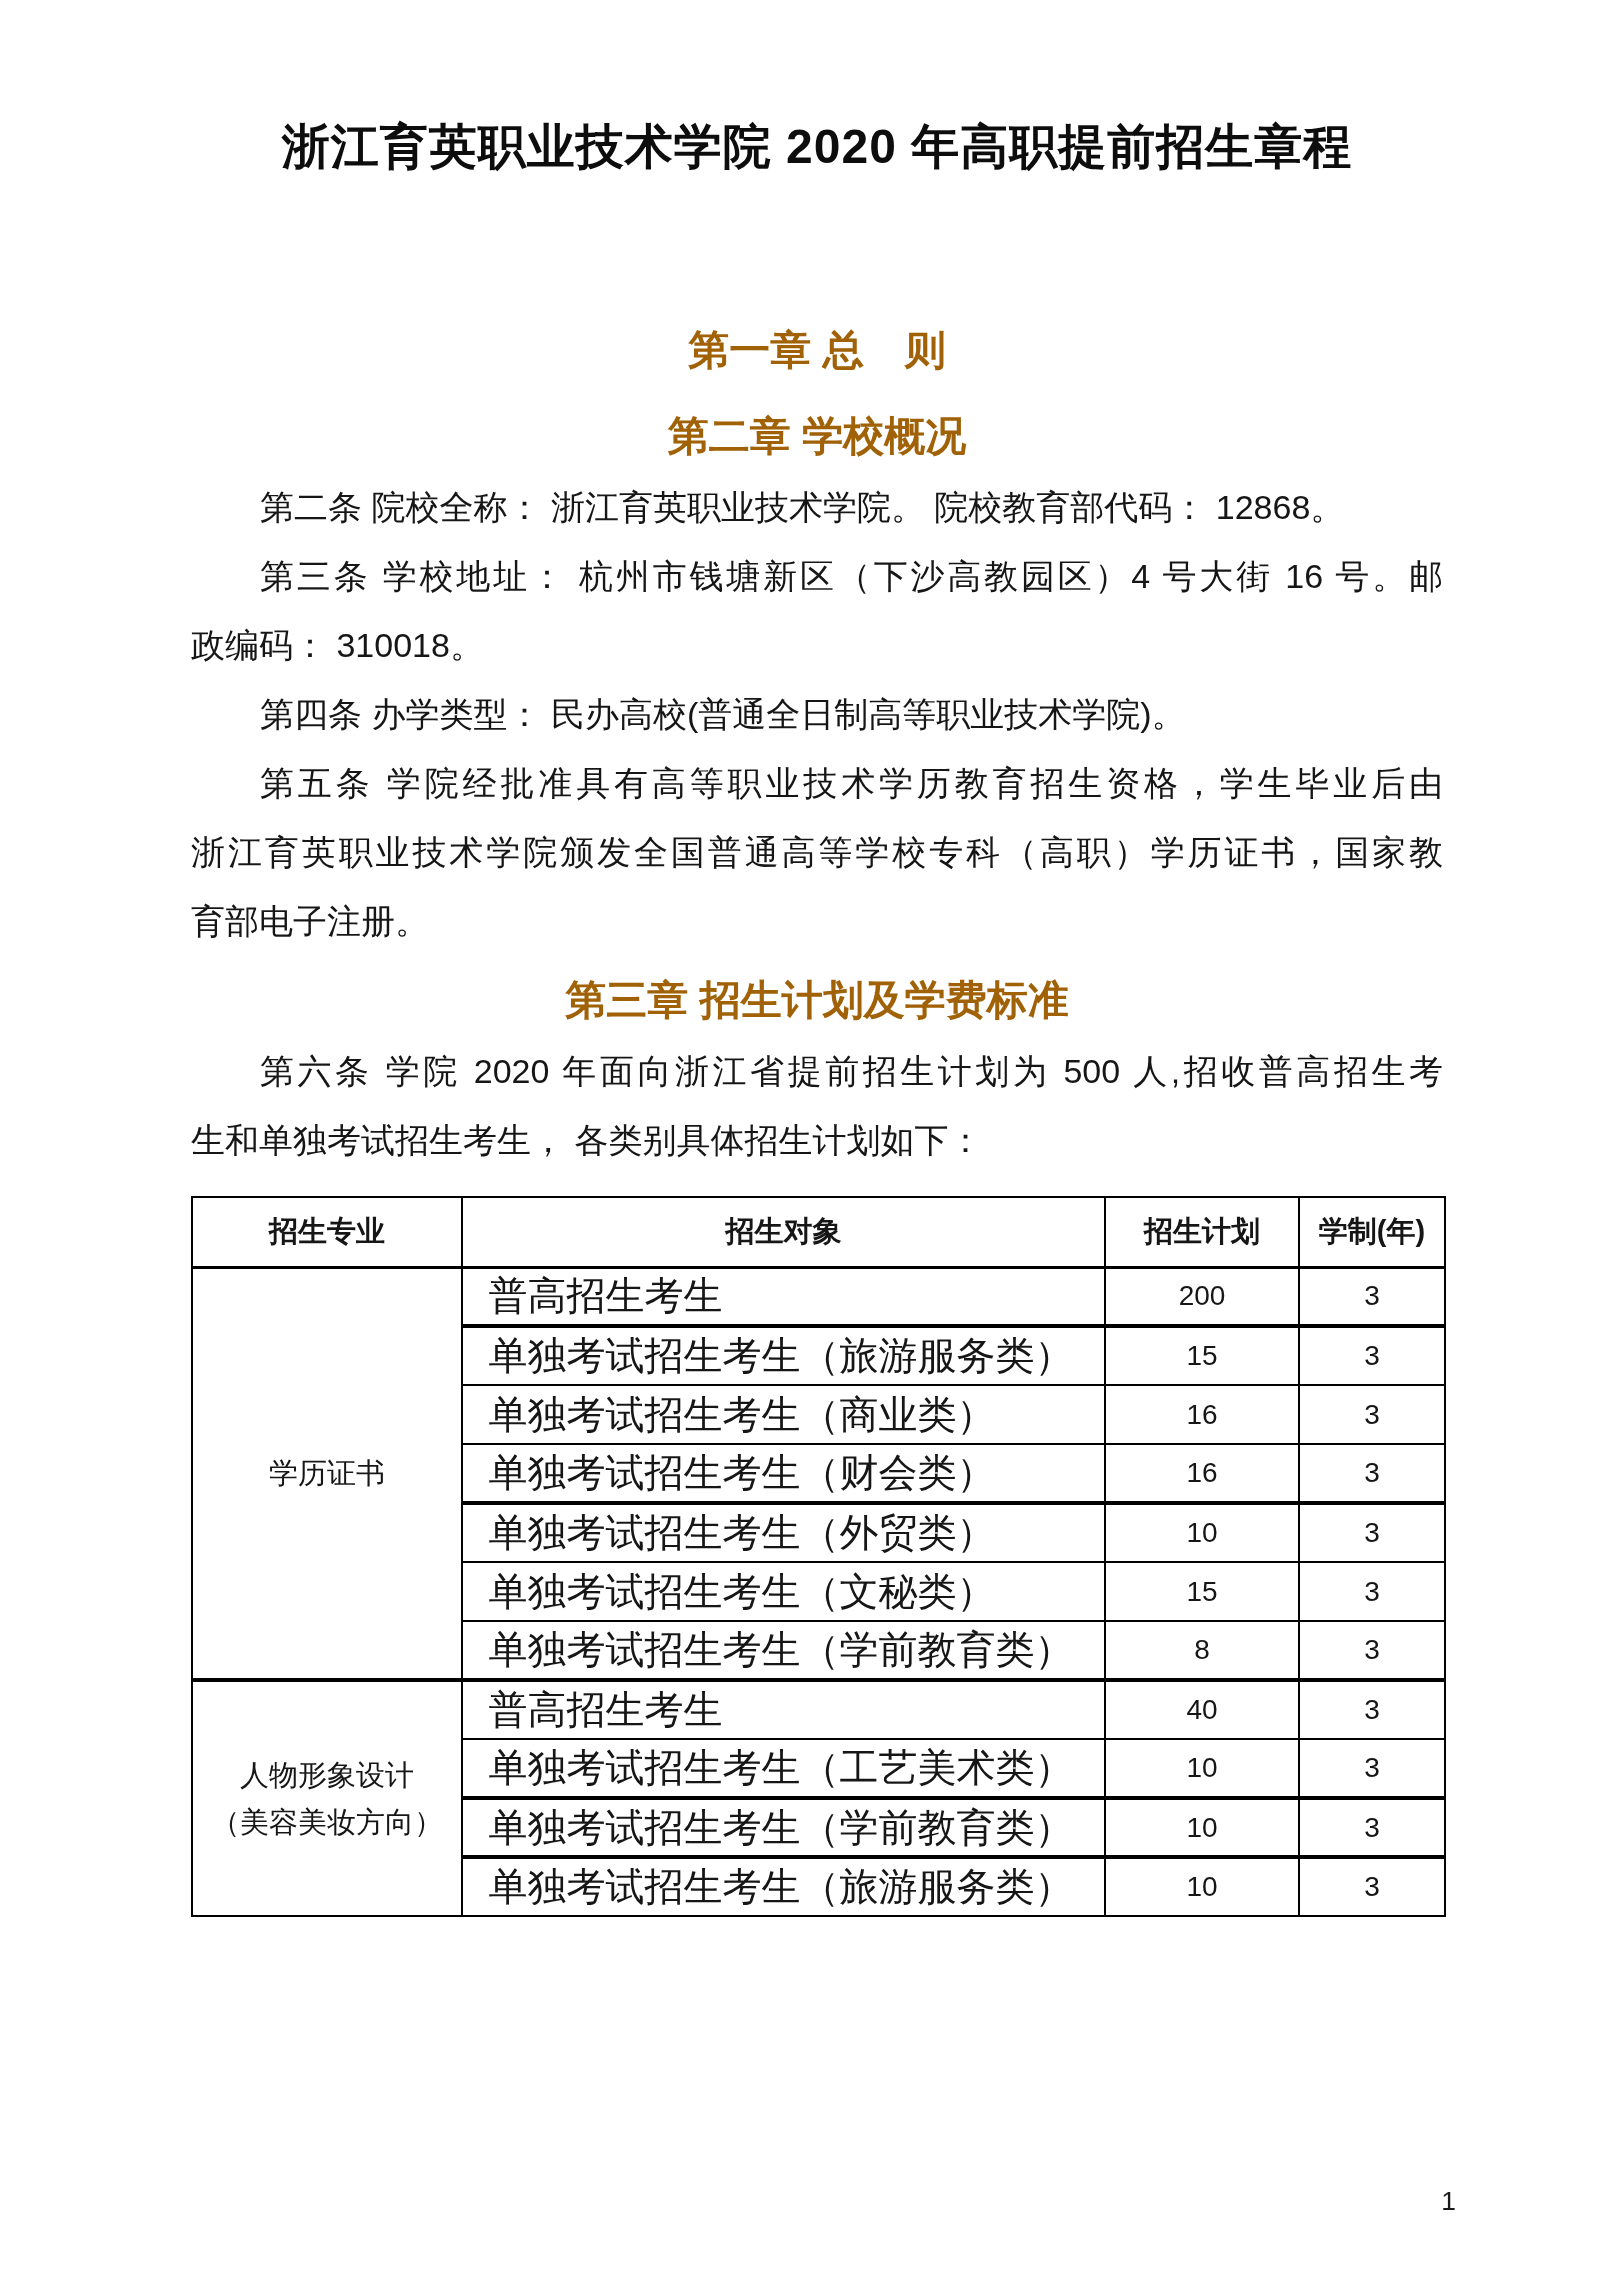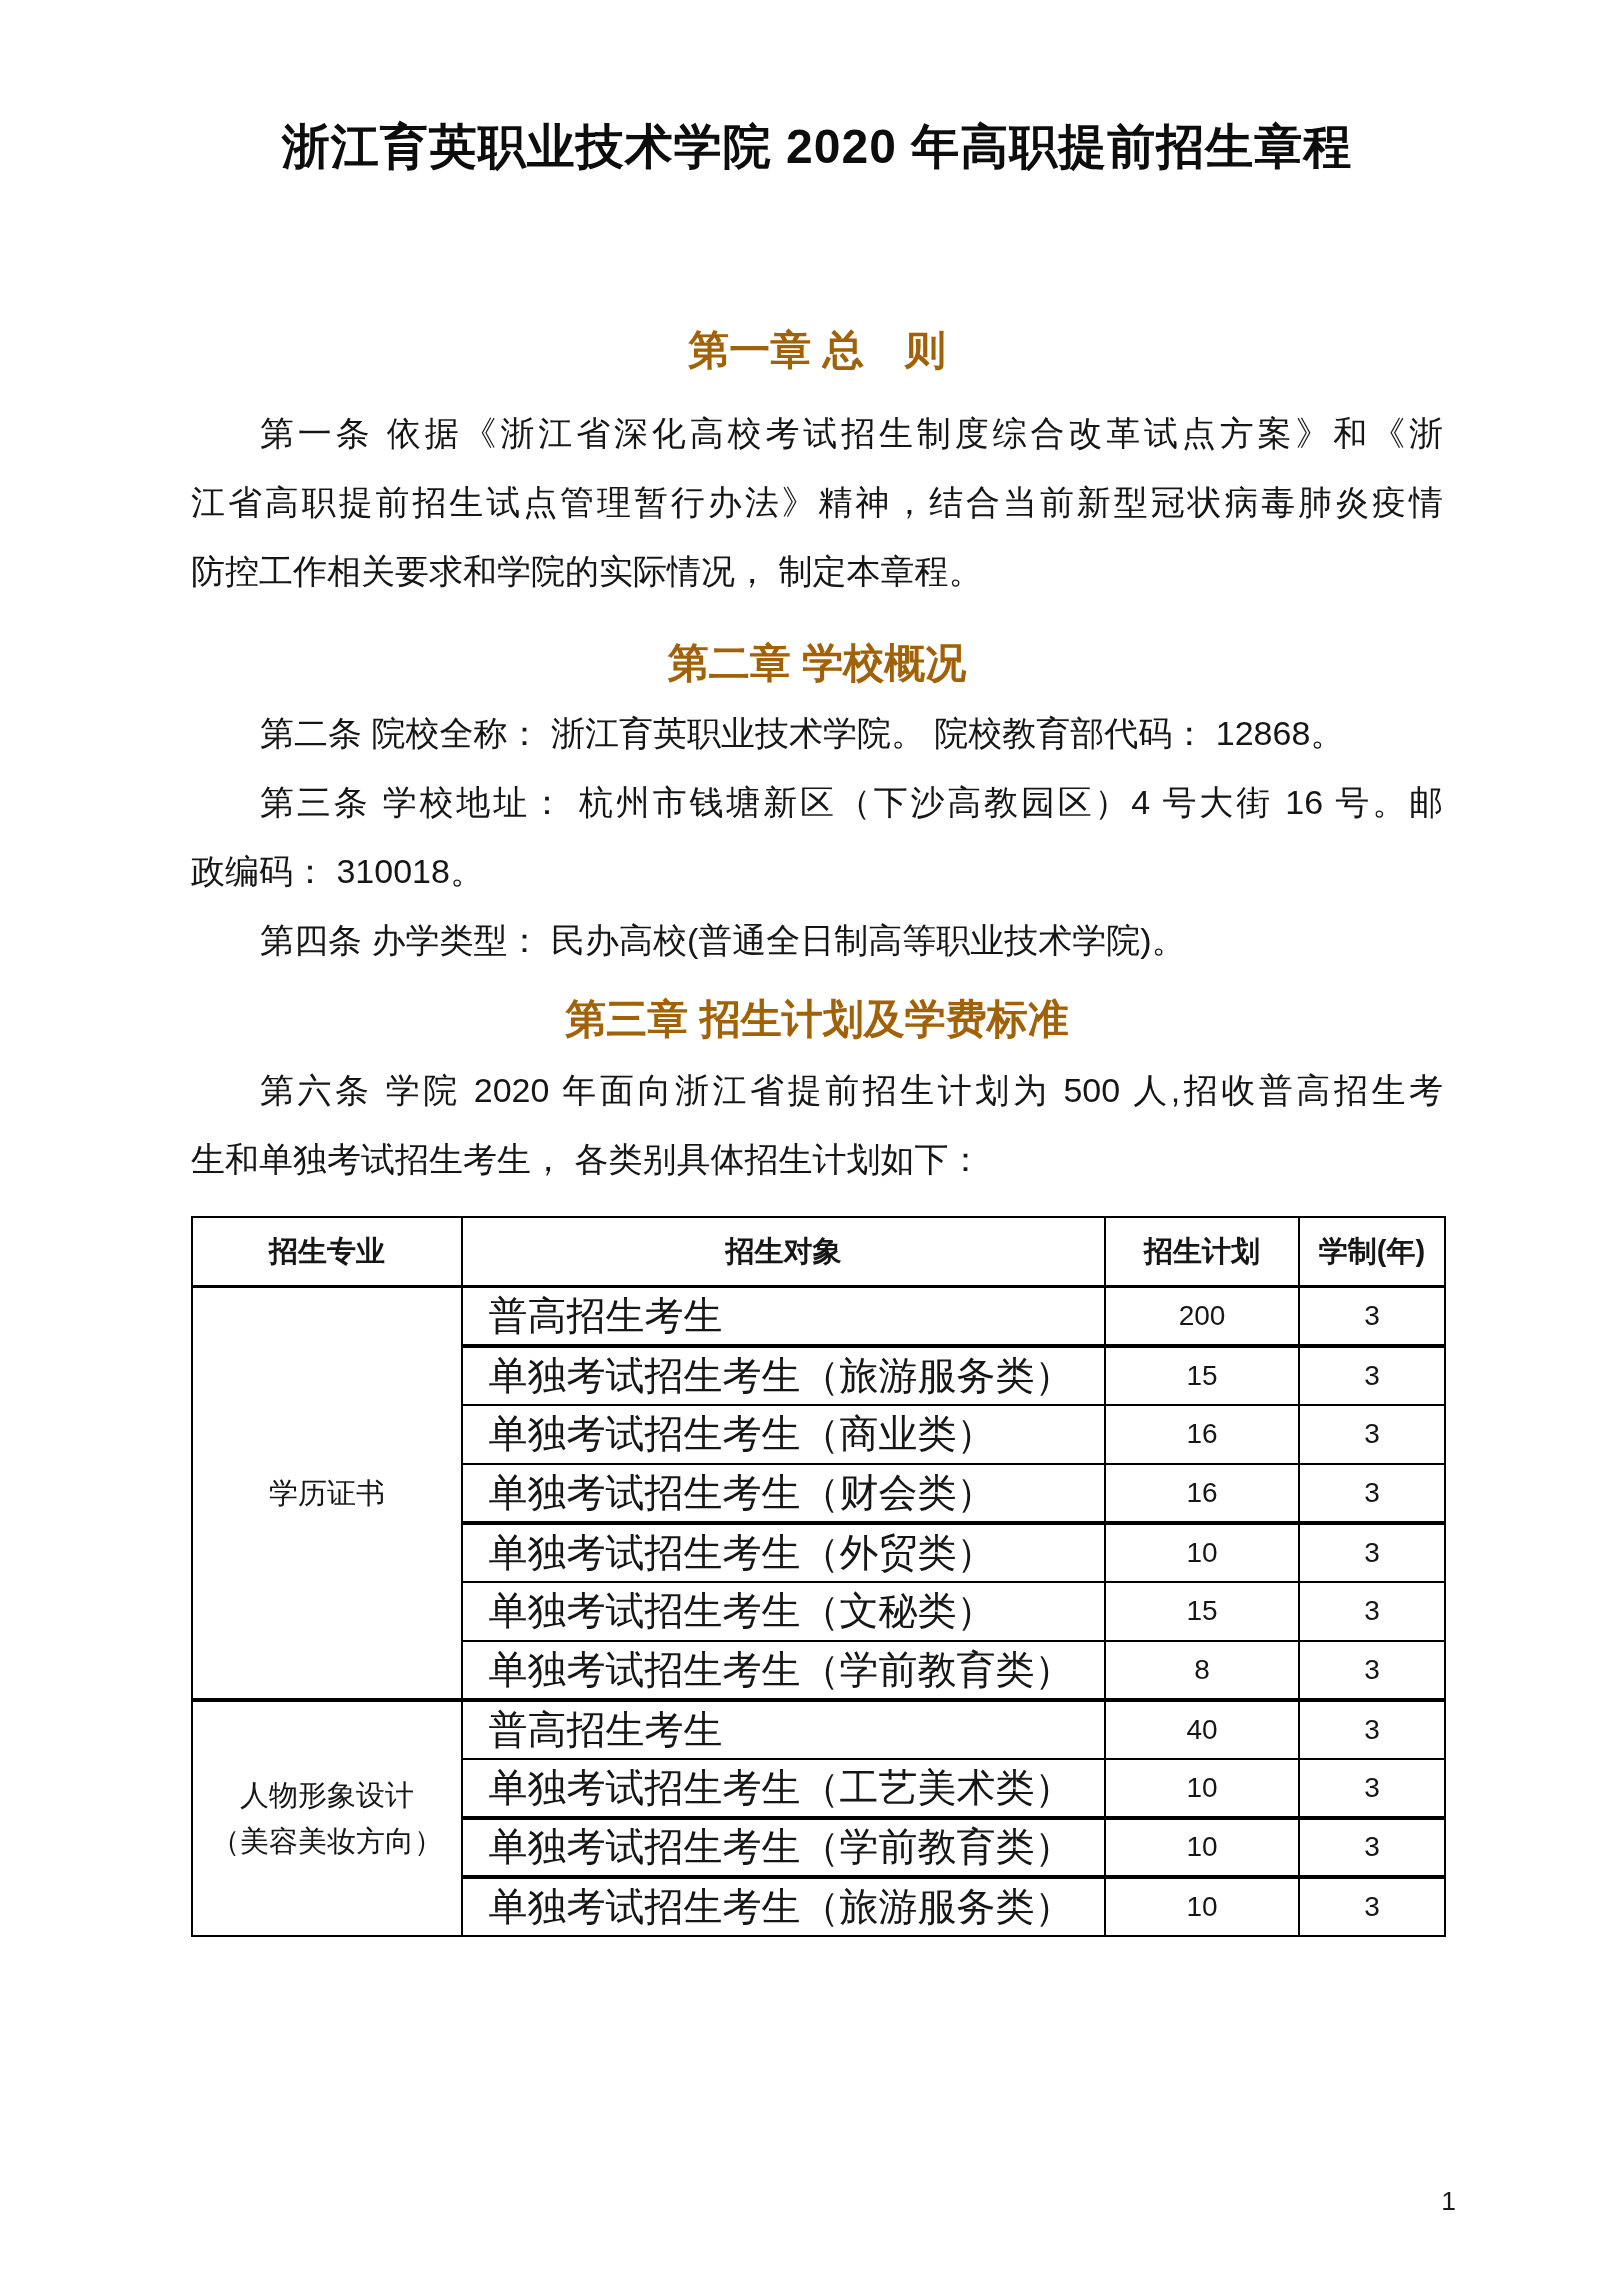--- a/index.html
+++ b/index.html
@@ -103,36 +103,36 @@
   }
 </style>
 </head>
 <body>
 
 <div class="page">
 
   <h1 class="doc-title">浙江育英职业技术学院 2020 年高职提前招生章程</h1>
 
   <h2 class="chapter chapter-1">第一章 总　则</h2>
-  <div class="para">
-    <div class="line indent">第一条 依据《浙江省深化高校考试招生制度综合改革试点方案》和《浙</div>
-    <div class="line">江省高职提前招生试点管理暂行办法》精神，结合当前新型冠状病毒肺炎疫情</div>
-    <div class="line last">防控工作相关要求和学院的实际情况， 制定本章程。</div>
-  </div>
 
   <h2 class="chapter chapter-2">第二章 学校概况</h2>
   <div class="para tight">
     <div class="line indent last">第二条 院校全称： 浙江育英职业技术学院。 院校教育部代码： 12868。</div>
   </div>
   <div class="para tight" style="margin-top:0;">
     <div class="line indent">第三条 学校地址： 杭州市钱塘新区（下沙高教园区）4 号大街 16 号。邮</div>
     <div class="line last">政编码： 310018。</div>
   </div>
   <div class="para tight" style="margin-top:0;">
     <div class="line indent last">第四条 办学类型： 民办高校(普通全日制高等职业技术学院)。</div>
+  </div>
+  <div class="para tight" style="margin-top:0;">
+    <div class="line indent">第五条 学院经批准具有高等职业技术学历教育招生资格，学生毕业后由</div>
+    <div class="line">浙江育英职业技术学院颁发全国普通高等学校专科（高职）学历证书，国家教</div>
+    <div class="line last">育部电子注册。</div>
   </div>
 
   <h2 class="chapter chapter-3">第三章 招生计划及学费标准</h2>
   <div class="para tight">
     <div class="line indent">第六条 学院 2020 年面向浙江省提前招生计划为 500 人,招收普高招生考</div>
     <div class="line last">生和单独考试招生考生， 各类别具体招生计划如下：</div>
   </div>
 
   <table class="plan-table">
     <colgroup>

